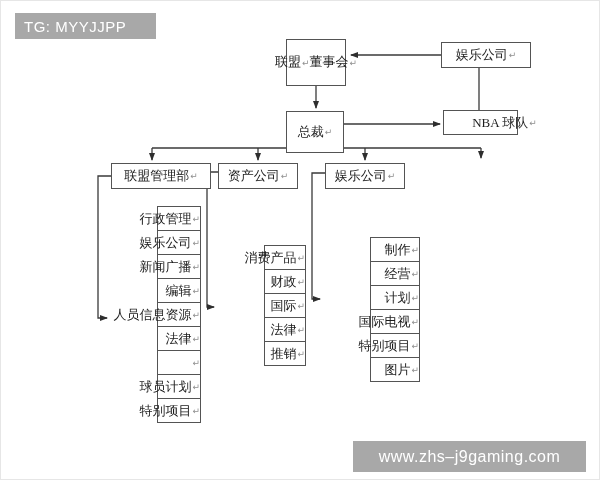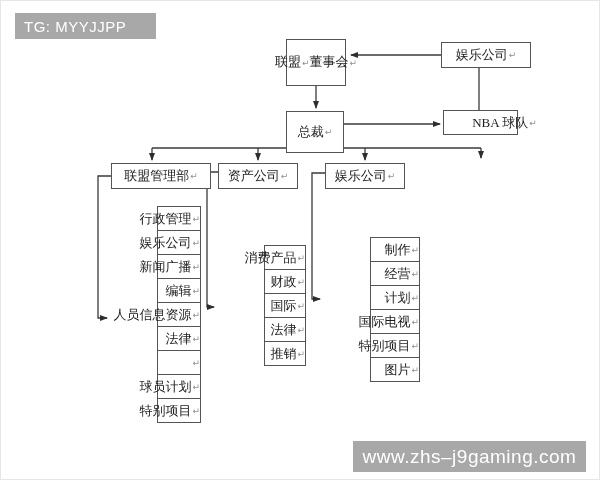--- a/index.html
+++ b/index.html
@@ -34,21 +34,21 @@
   #node-wnba{left:450px;top:160px;width:58px;height:42px;}
   #stack-management{left:110px;top:205px;width:90px;}
   #stack-assets{left:217px;top:244px;width:88px;}
   #stack-entertainment{left:323px;top:236px;width:96px;}
   .banner{
     position:absolute;background:#a8a8a8;color:#ffffff;
     font-family:"Liberation Sans","DejaVu Sans",sans-serif;
     display:flex;align-items:center;box-sizing:border-box;letter-spacing:.5px;
   }
   #banner-top{left:14px;top:12px;width:141px;height:26px;font-size:15px;padding-left:9px;}
-  #banner-bottom{left:352px;top:440px;width:233px;height:31px;font-size:19px;justify-content:center;}
+  #banner-bottom{left:352px;top:440px;width:233px;height:31px;font-size:16px;justify-content:center;}
 </style>
 </head>
 <body>
 
 <div id="stage">
 
   <svg id="wires" viewBox="0 0 600 480" xmlns="http://www.w3.org/2000/svg">
     <defs>
       <marker id="ah" markerWidth="8" markerHeight="6" refX="7" refY="3" orient="auto" markerUnits="userSpaceOnUse">
         <path d="M0,0 L8,3 L0,6 Z" fill="#2e2e2e"></path>

